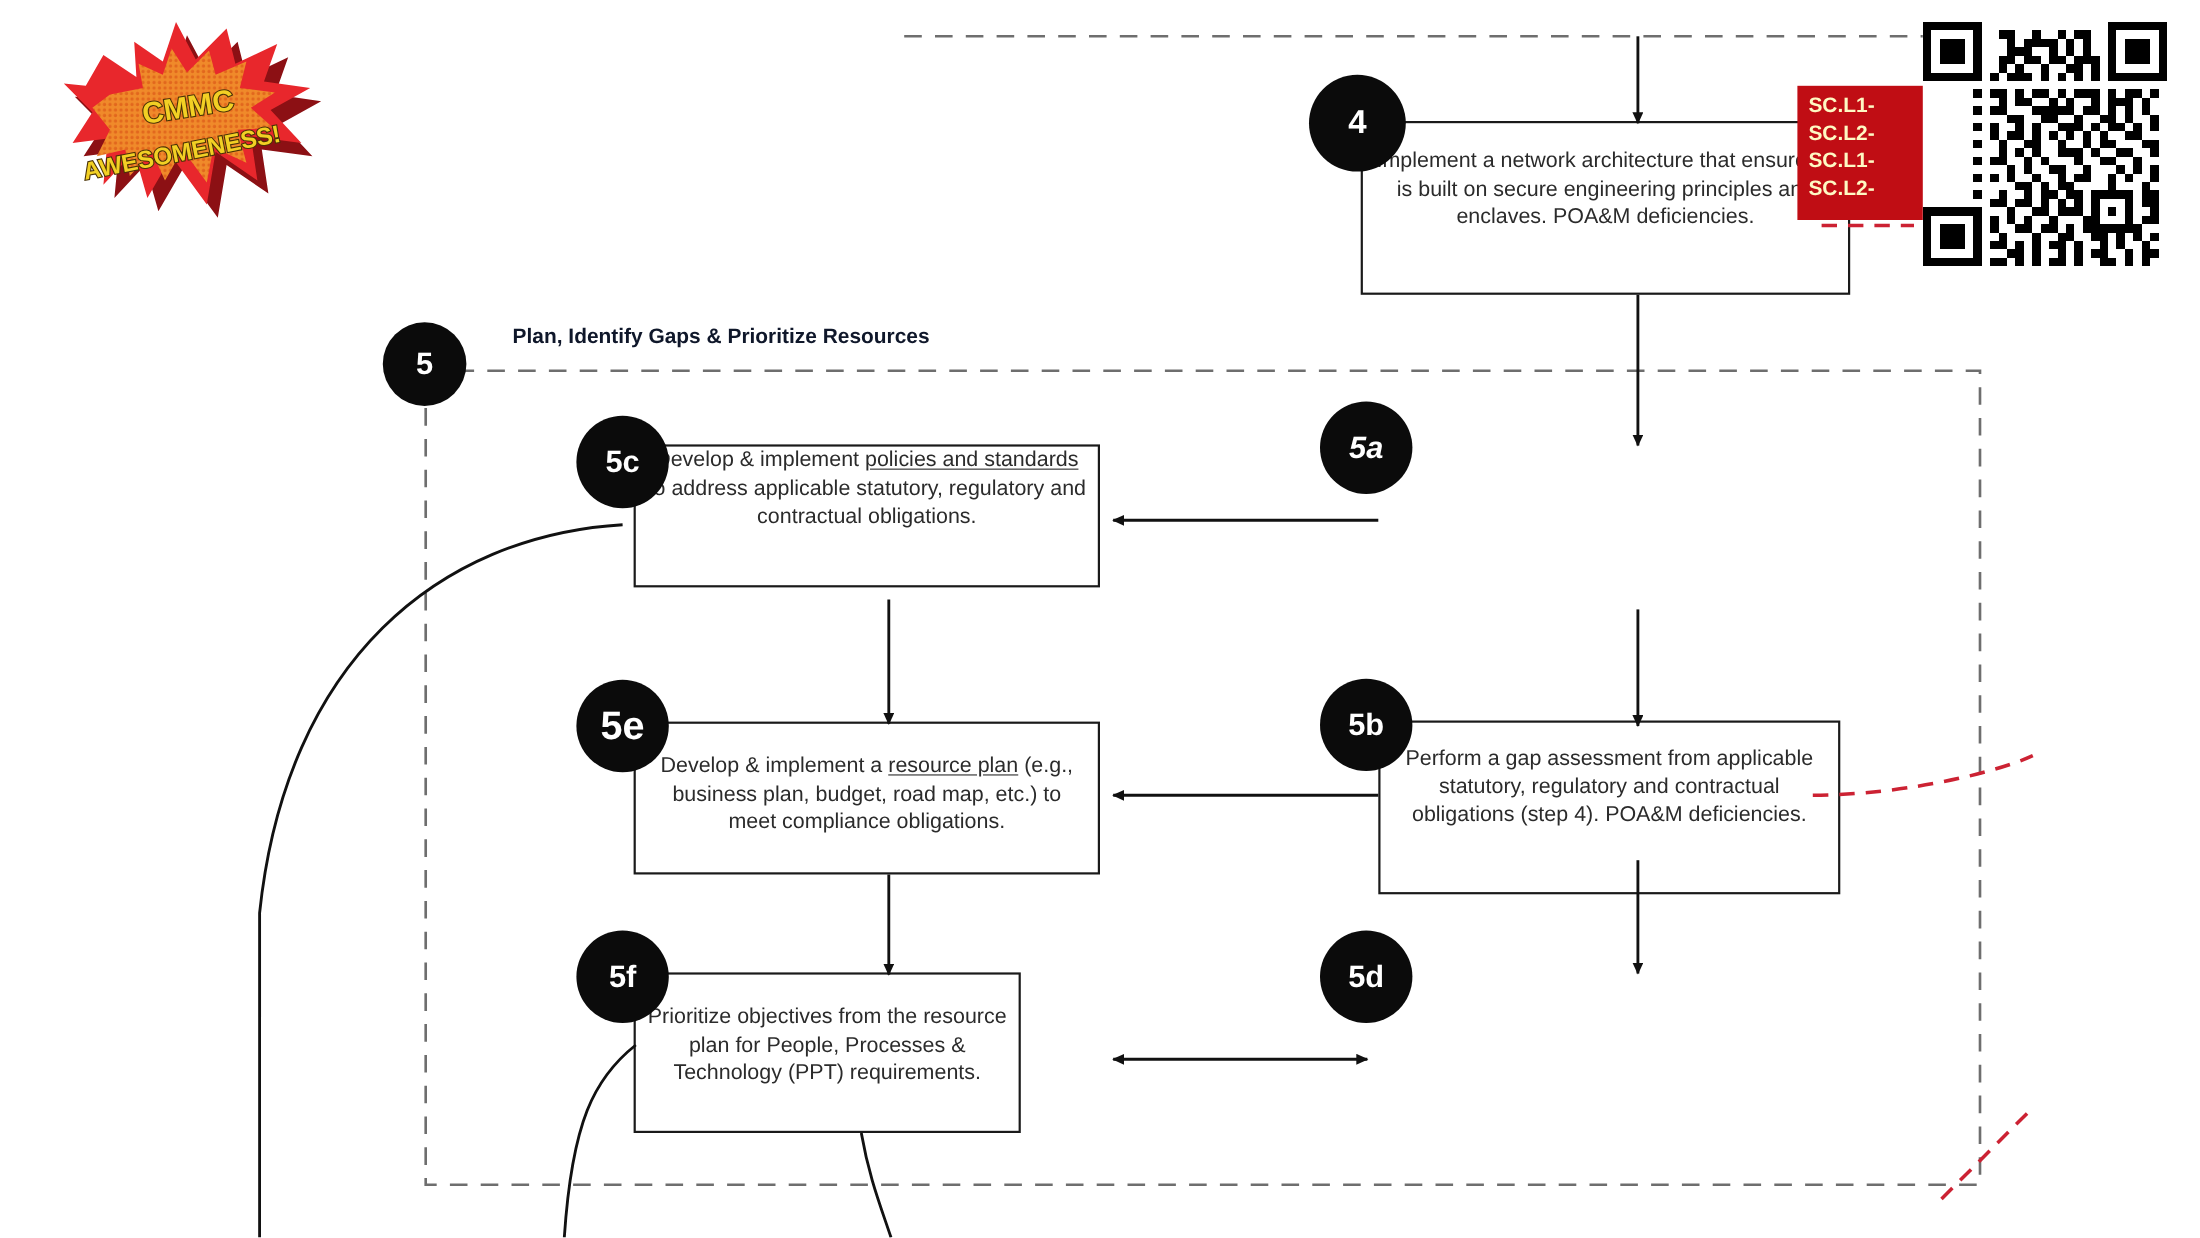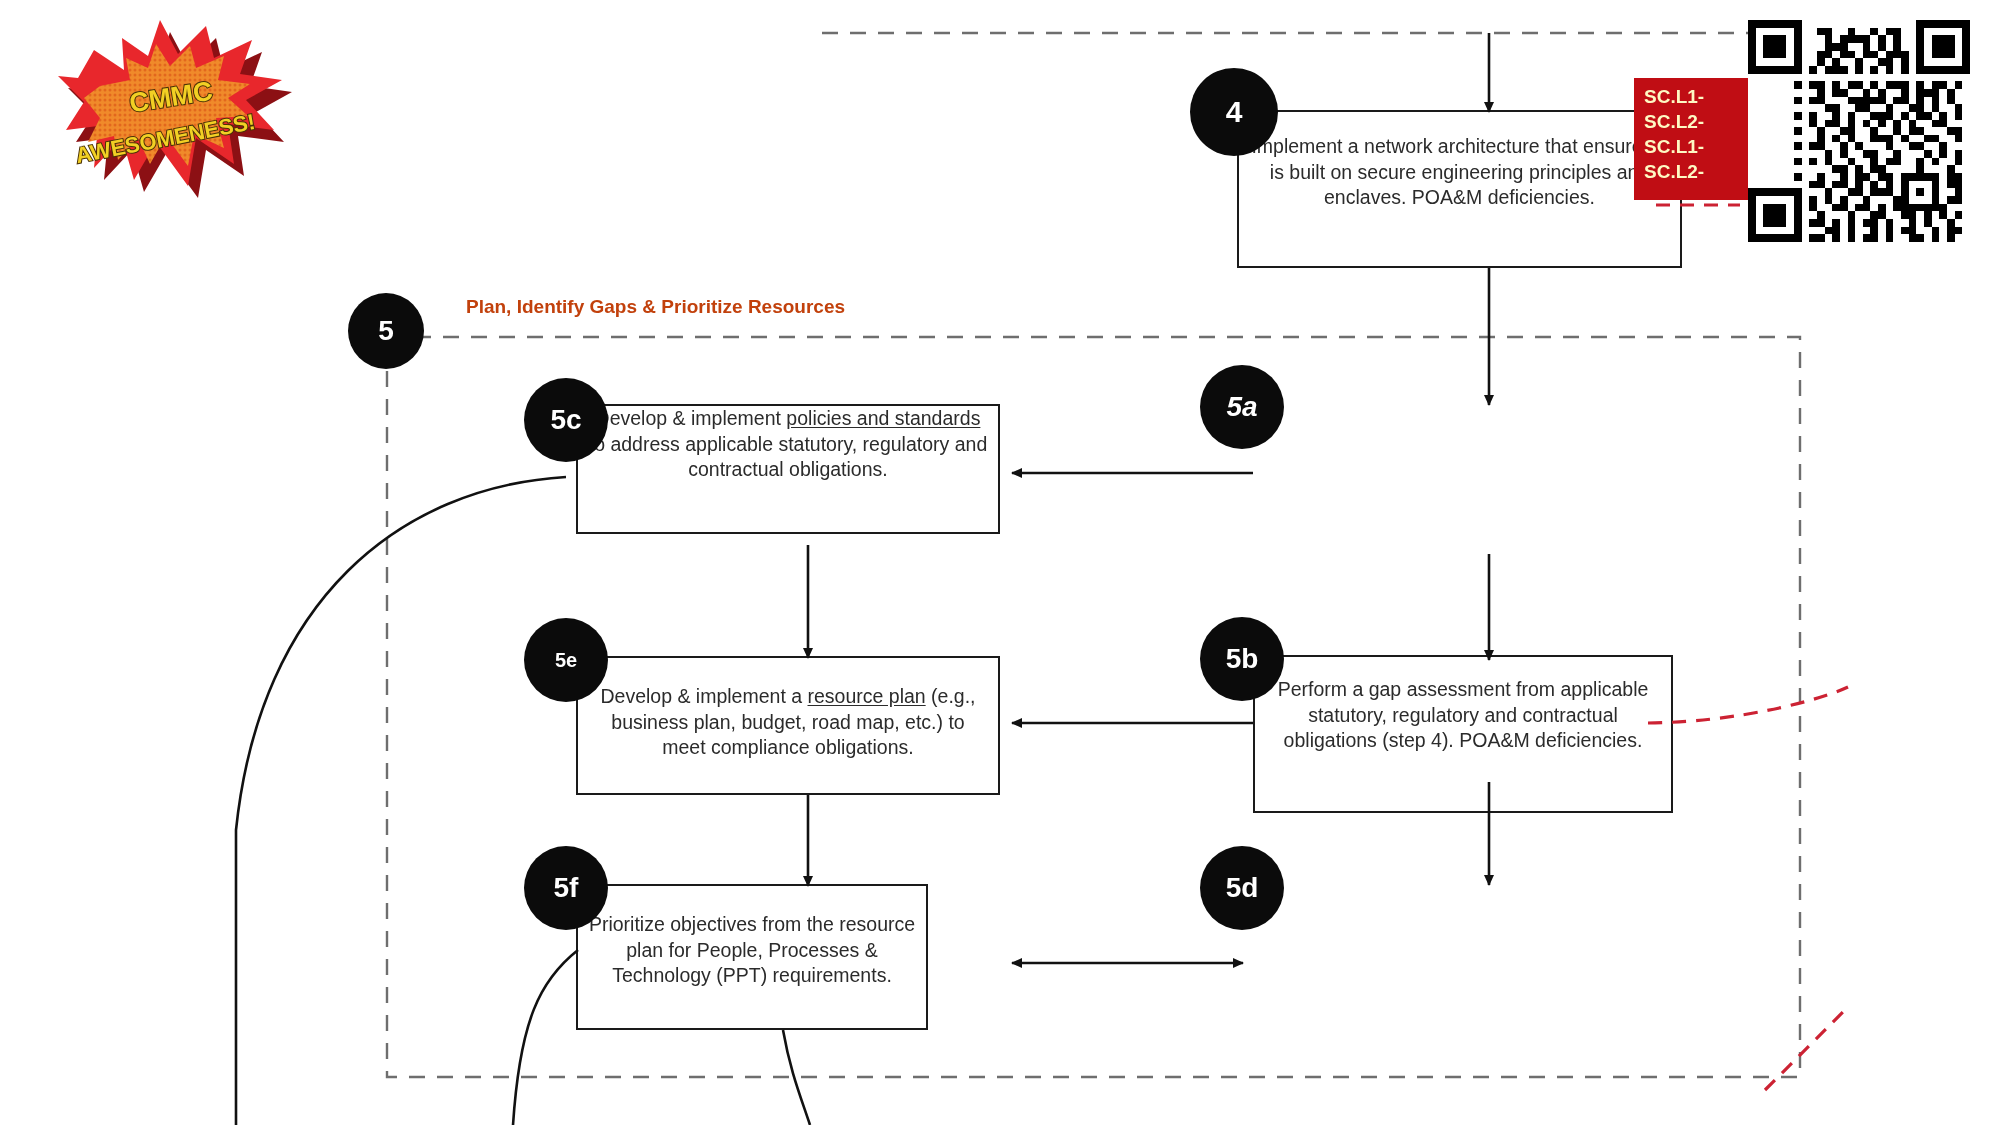--- a/index.html
+++ b/index.html
@@ -14,21 +14,21 @@
   .pbox .ptext{font-size:19.5px;line-height:1.32;color:#2b2b2b;
         text-align:center;padding:0 10px;}
   .ptext u{text-decoration:underline;text-underline-offset:2px;}
 
   
   .circ{position:absolute;border-radius:50%;background:#0b0b0b;
         display:flex;align-items:center;justify-content:center;
         color:#fff;font-weight:bold;z-index:6;}
 
   
-  .gtitle{position:absolute;font-size:19px;font-weight:bold;color:#c2410c;
+  .gtitle{position:absolute;font-size:19px;font-weight:bold;color:#0f172a;
           white-space:nowrap;}
 
   
   .redchip{position:absolute;background:#c00d14;color:#fef9c3;font-weight:bold;
            font-size:19px;line-height:1.32;padding:6px 8px 7px 10px;
            box-sizing:border-box;overflow:hidden;z-index:7;}
 
   
   .logo{position:absolute;z-index:9;}
 
@@ -335,21 +335,21 @@
 
   <div class="circ" style="left:1200px;top:365px;width:84px;height:84px;font-size:28px;font-style:italic;">
     <span>5a</span>
   </div>
 
   <div class="pbox" style="left:576px;top:656px;width:424px;height:139px;padding-top:26px;">
     <div class="ptext">
       <span>Develop &amp; implement a </span><u>resource plan</u><span> (e.g., business plan, budget, road map, etc.) to meet compliance obligations.</span>
     </div>
   </div>
-  <div class="circ" style="left:524px;top:618px;width:84px;height:84px;font-size:20px;">
+  <div class="circ" style="left:524px;top:618px;width:84px;height:84px;font-size:36px;">
     <span>5e</span>
   </div>
 
   <div class="pbox" style="left:1253px;top:655px;width:420px;height:158px;padding-top:20px;">
     <div class="ptext">Perform a gap assessment from applicable statutory, regulatory and contractual obligations (step 4). POA&amp;M deficiencies.</div>
   </div>
   <div class="circ" style="left:1200px;top:617px;width:84px;height:84px;font-size:28px;">
     <span>5b</span>
   </div>
 

